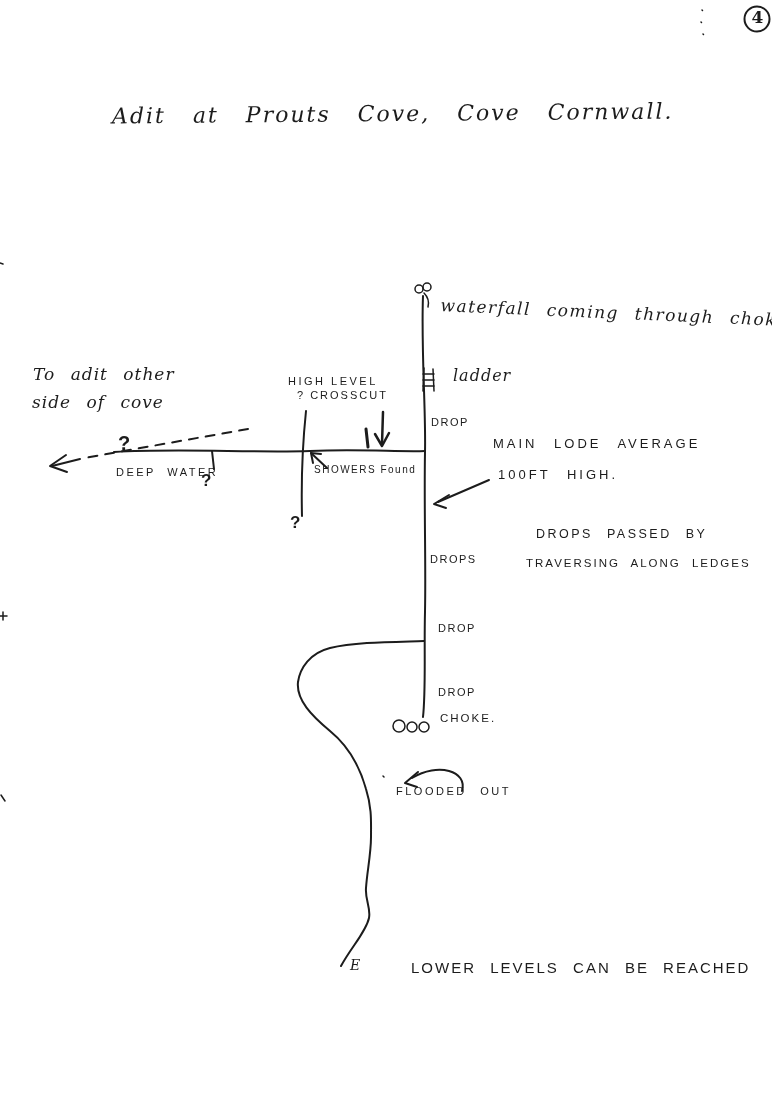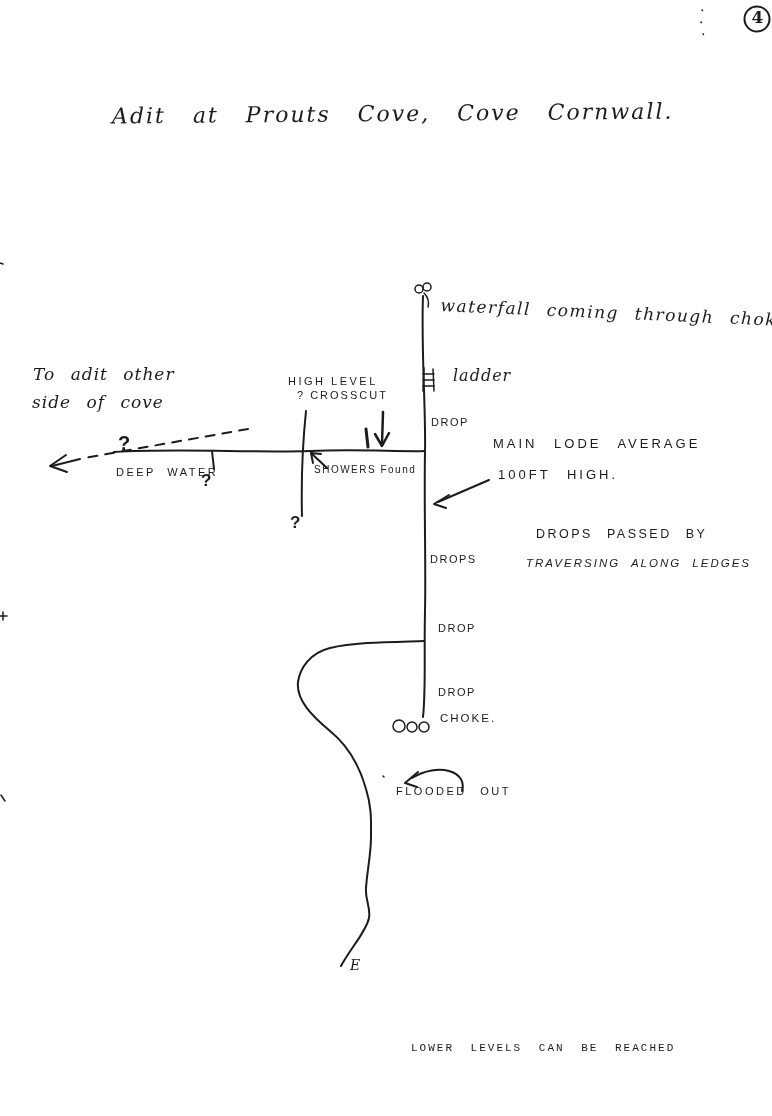--- a/index.html
+++ b/index.html
@@ -26,28 +26,28 @@
   .t-q1{left:118px;top:432px;font-size:20px;font-weight:bold;}
   .t-deepwater{left:87px;top:466px;font-size:11px;letter-spacing:2.5px;word-spacing:6px;margin-left:29px;}
   .t-q2{left:201px;top:471px;font-size:17px;font-weight:bold;}
   .t-showers{left:314px;top:464px;font-size:10px;letter-spacing:1.5px;}
   .t-q3{left:290px;top:513px;font-size:17px;font-weight:bold;}
   .t-drop1{left:431px;top:416px;font-size:11px;letter-spacing:1.5px;}
   .t-mainlode1{left:493px;top:436px;font-size:13px;letter-spacing:3px;word-spacing:10px;}
   .t-mainlode2{left:498px;top:467px;font-size:13px;letter-spacing:3px;word-spacing:10px;}
   .t-drops{left:430px;top:529px;font-size:11px;letter-spacing:1.5px;margin-top:24px;}
   .t-passed1{left:536px;top:527px;font-size:12.5px;letter-spacing:2.5px;word-spacing:8px;}
-  .t-passed2{left:526px;top:557px;font-size:11.5px;letter-spacing:2px;word-spacing:6px;font-style:italic;}
+  .t-passed2{left:526px;top:557px;font-size:11.5px;letter-spacing:2px;word-spacing:6px;}
   .t-drop2{left:438px;top:622px;font-size:11px;letter-spacing:1.5px;}
   .t-drop3{left:438px;top:686px;font-size:11px;letter-spacing:1.5px;}
   .t-choke{left:440px;top:712px;font-size:11.5px;letter-spacing:2px;}
   .t-flooded{left:396px;top:785px;font-size:11px;letter-spacing:2.5px;word-spacing:8px;}
   .t-endmark{left:350px;top:957px;font-size:14px;}
   .t-note1{left:414px;top:959px;font-size:15px;letter-spacing:2.5px;word-spacing:12px;}
-  .t-note2{left:411px;top:1042px;font-size:11px;letter-spacing:2px;word-spacing:8px;font-family:Liberation Mono, monospace;}
+  .t-note2{left:411px;top:959px;font-size:15px;letter-spacing:2px;word-spacing:8px;}
   .t-note3{left:411px;top:1033px;font-size:15px;letter-spacing:2.5px;word-spacing:10px;}
   .t-note4{left:406px;top:1060px;font-size:15px;letter-spacing:2.5px;word-spacing:10px;}
 </style>
 </head>
 <body>
 
 <div class="page">
 
   <svg class="ink" viewBox="0 0 772 1116" fill="none" stroke="#1c1c1c" stroke-width="2" stroke-linecap="round" stroke-linejoin="round">
 

